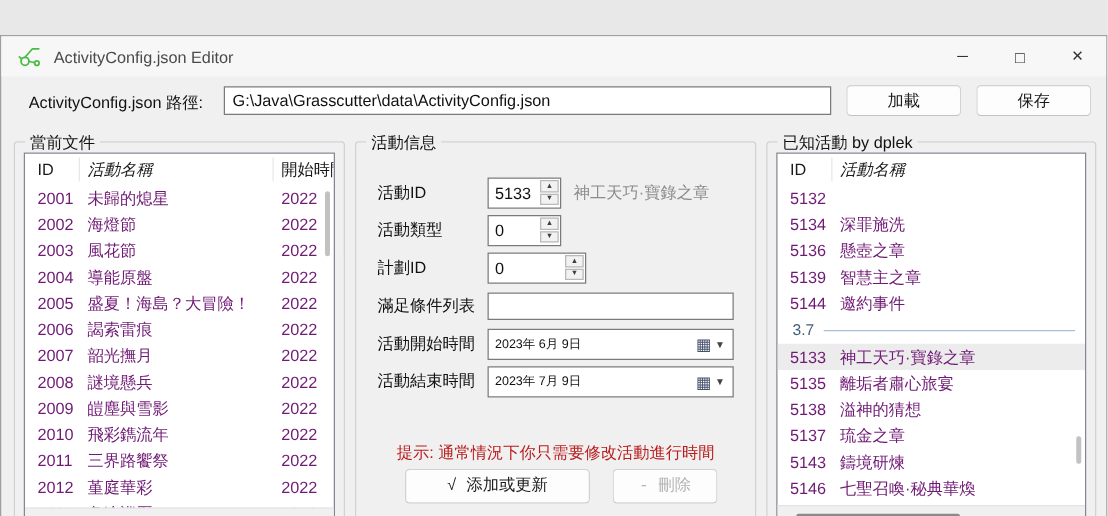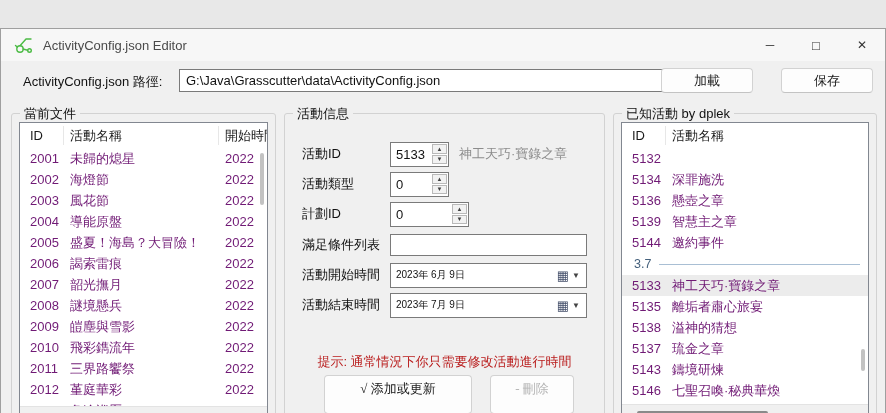--- a/index.html
+++ b/index.html
@@ -9,36 +9,36 @@
   .titlebar{position:absolute;left:0;top:0;width:100%;height:32px;background:#f7f7f7;display:flex;align-items:center;}
   .app-icon{margin-left:13px;width:20px;height:18px;flex:0 0 auto;}
   .title-text{margin-left:9px;font-size:13px;color:#4a4a4a;}
   .winbtns{position:absolute;right:0;top:0;height:32px;display:flex;}
   .winbtn{width:46px;height:32px;display:flex;align-items:center;justify-content:center;font-size:12px;color:#333;cursor:default;}
   .winbtn.max{font-size:13px;}
   
   .toolbar-label{position:absolute;left:22px;top:44px;font-size:13px;color:#111;}
   .path-input{position:absolute;left:178px;top:40px;width:486px;height:23px;border:1px solid #7a7a7a;background:#fff;font-size:13px;padding:0 6px;box-sizing:border-box;font-family:inherit;color:#111;}
   .tbtn{position:absolute;top:39px;width:92px;height:25px;background:#fdfdfd;border:1px solid #d2d2d2;border-bottom-color:#c3c3c3;border-radius:4px;font-size:13px;color:#1a1a1a;font-family:inherit;text-align:center;line-height:23px;box-sizing:border-box;}
-  .tbtn.load{left:660px;}
+  .tbtn.load{left:676px;}
   .tbtn.save{left:780px;}
   
   .group{position:absolute;border:1px solid #d2d2d2;border-radius:3px;box-sizing:border-box;}
   .group-legend{position:absolute;top:-8px;left:8px;background:#f0f0f0;padding:0 4px;font-size:13px;color:#111;line-height:15px;}
   #grp-left{left:10px;top:84px;width:265px;height:315px;}
   #grp-mid{left:283px;top:84px;width:321px;height:314px;}
   #grp-right{left:612px;top:84px;width:264px;height:315px;}
   
   .listview{position:absolute;background:#fff;border:1px solid #828790;box-sizing:border-box;overflow:hidden;}
   #lv-left{left:7px;top:8px;width:249px;height:302px;}
   #lv-right{left:7px;top:8px;width:248px;height:300px;}
   .lv-head{display:flex;height:25px;align-items:center;font-size:13px;color:#1a1a1a;}
   .hcell{box-sizing:border-box;white-space:nowrap;overflow:hidden;height:19px;line-height:19px;}
   .hc0{width:44px;padding-left:10px;border-right:1px solid #e7e7e7;}
-  .hc1{padding-left:6px;border-right:1px solid #e7e7e7;}
+  .hc1{padding-left:6px;border-right:1px solid #e7e7e7;font-style:italic;}
   #lv-left .hc1{width:155px;}
   #lv-right .hc1{flex:1;border-right:none;}
   .hc2{flex:1;padding-left:6px;}
   .lv-body{position:absolute;left:0;top:25px;right:0;bottom:16px;overflow:hidden;}
   .trow{display:flex;height:21px;line-height:21px;font-size:13px;color:#701a75;white-space:nowrap;}
   .trow.selected{background:#ececec;}
   .tc0{width:44px;padding-left:10px;box-sizing:border-box;flex:0 0 auto;}
   .tc1{padding-left:6px;box-sizing:border-box;flex:1;overflow:hidden;}
   #lv-left .tc1{flex:0 0 155px;}
   .tc2{flex:1;padding-left:6px;box-sizing:border-box;overflow:hidden;}
@@ -60,21 +60,21 @@
   .spin .val{flex:1;font-size:13px;color:#111;padding-left:5px;line-height:23px;}
   .updown{width:17px;display:flex;flex-direction:column;padding:1px;box-sizing:border-box;}
   .spinbtn{flex:1;background:#f2f2f2;border:1px solid #b9b9b9;font-size:6px;color:#404040;display:flex;align-items:center;justify-content:center;margin:0.5px 0;}
   .annotation{margin-left:10px;font-size:13px;color:#8c8c8c;white-space:nowrap;}
   .txt-input{height:22px;border:1px solid #7a7a7a;background:#fff;font-size:13px;padding:0 5px;box-sizing:border-box;font-family:inherit;width:197px;color:#111;}
   .datepick{width:197px;height:25px;border:1px solid #7a7a7a;background:#fff;box-sizing:border-box;display:flex;align-items:center;}
   .datepick .val{flex:1;font-size:10px;color:#111;padding-left:5px;}
   .cal-icon{font-size:13px;color:#45506b;line-height:13px;margin-right:3px;}
   .dd-arrow{font-size:8px;color:#444;margin-right:6px;}
   .hint{position:absolute;left:0;width:100%;top:239px;text-align:center;font-size:13px;color:#b91c1c;}
-  .formbtn{position:absolute;top:261px;height:39px;background:#fdfdfd;border:1px solid #d2d2d2;border-bottom-color:#c3c3c3;border-radius:4px;font-size:13px;font-family:Liberation Serif, serif;box-sizing:border-box;text-align:center;line-height:26px;}
+  .formbtn{position:absolute;top:261px;height:28px;background:#fdfdfd;border:1px solid #d2d2d2;border-bottom-color:#c3c3c3;border-radius:4px;font-size:13px;font-family:Liberation Mono, monospace;box-sizing:border-box;text-align:center;line-height:26px;}
   .btn-add{left:39px;width:148px;color:#1a1a1a;}
   .btn-del{left:205px;width:84px;color:#b4b4b4;}
 </style>
 </head>
 <body>
 
 <div class="window">
 
   <div class="titlebar">
     <svg class="app-icon" viewBox="0 0 20 18" fill="none" stroke="#4cbb45" stroke-width="1.4" stroke-linecap="round" stroke-linejoin="round">

